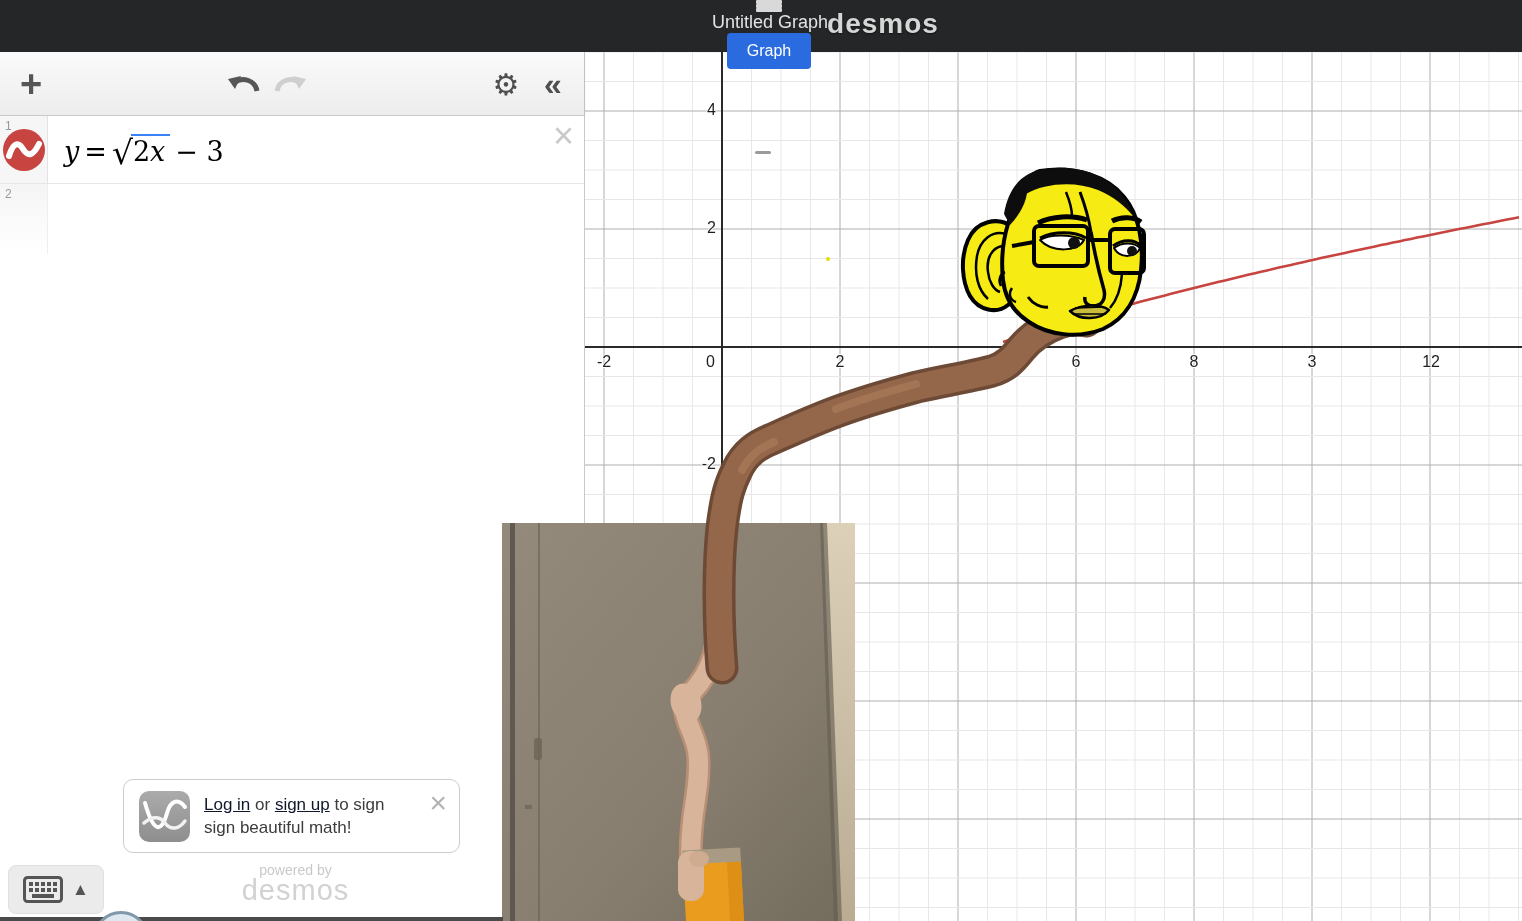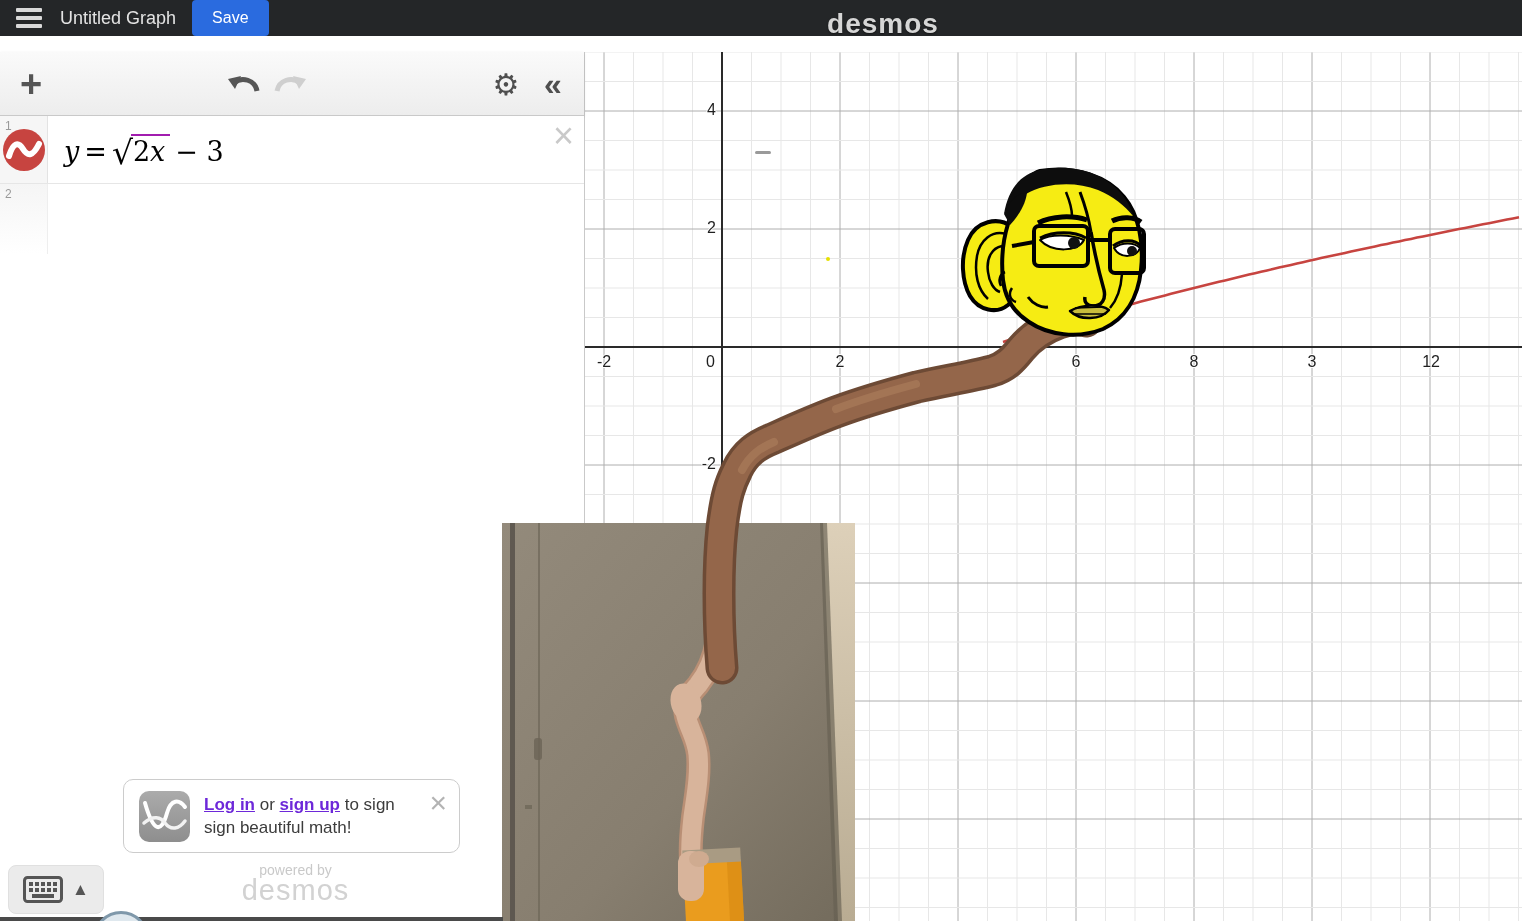--- a/index.html
+++ b/index.html
@@ -1,22 +1,22 @@
 <!DOCTYPE html>
 <html><head>
 <meta charset="utf-8">
 <style>
   * { margin:0; padding:0; box-sizing:border-box; }
   html,body { width:1522px; height:921px; overflow:hidden; }
   body { font-family:"Liberation Sans", sans-serif; background:#fff; }
   #app { position:relative; width:1522px; height:921px; overflow:hidden; background:#fff; }
 
   
-  .topbar { position:absolute; left:0; top:0; width:1522px; height:36px;
-            background:#242628; z-index:30; display:flex; align-items:center; }
+  .topbar { position:absolute; left:0; top:0; width:1522px; height:52px;
+            background:#242628; z-index:30; display:flex; align-items:center;flex-direction:column; }
   .hamburger { width:26px; height:20px; margin-left:16px; display:flex; flex-direction:column;
                justify-content:space-between; cursor:pointer; }
   .hamburger div { height:4px; background:#d9d9d9; border-radius:1px; }
   .gtitle { color:#e3e3e3; font-size:18px; margin-left:18px; }
   .savebtn { margin-left:16px; background:#2a6bdf; color:#fff; border:none; border-radius:4px;
              font-size:16px; padding:9px 20px; cursor:pointer; font-family:inherit; }
   .logo { position:absolute; left:813px; top:8px; width:140px; text-align:center;
           color:#d6d6d6; font-size:28px; letter-spacing:1px; font-weight:bold;
           text-shadow:0 1px 2px rgba(0,0,0,.5); }
 
@@ -36,21 +36,21 @@
   .gutter { position:absolute; left:0; top:0; width:48px; height:100%; background:#f6f6f6;
             border-right:1px solid #e3e3e3; }
   .gutter .num { position:absolute; left:5px; top:3px; font-size:12px; color:#999; }
   .swatch { position:absolute; left:3px; top:13px; width:42px; height:42px; border-radius:50%;
             background:#c74440; cursor:pointer; }
   .swatch svg { position:absolute; left:0; top:0; }
   .eq { position:absolute; left:64px; top:17px; font-family:"DejaVu Serif", serif; font-size:27px;
         color:#000; cursor:text; white-space:nowrap; }
   .it { font-style:italic; }
   .sqrt-sym { font-family:"DejaVu Sans", sans-serif; font-size:33px; vertical-align:-3px; letter-spacing:-2px; }
-  .radicand { border-top:2px solid #a21caf; padding:0 5px 0 2px; }
+  .radicand { border-top:2px solid #3b82f6; padding:0 5px 0 2px; }
   .thin { padding:0 5px; }
   .delx { position:absolute; right:10px; top:2px; font-size:36px; color:#c9c9c9; cursor:pointer;
           line-height:36px; }
   .row2 { position:relative; height:70px; }
   .row2 .gutter { background:linear-gradient(#f5f5f5,#ffffff); border-right:1px solid #eee; }
 
   
   .graph { position:absolute; left:585px; top:52px; width:937px; height:869px; background:#fff;
            z-index:1; cursor:grab; }
   .graph svg { position:absolute; left:0; top:0; }
@@ -64,21 +64,21 @@
                 border-radius:2px; z-index:3; }
   .speck-dot { position:absolute; left:826px; top:257px; width:4px; height:4px; background:#e6e000;
                border-radius:50%; z-index:3; }
 
   
   .popup { position:absolute; left:123px; top:779px; width:337px; height:74px; background:#fff;
            border:1px solid #ccc; border-radius:10px; z-index:20; }
   .badge { position:absolute; left:15px; top:11px; width:51px; height:51px; border-radius:10px;
            background:linear-gradient(#ababab,#8e8e8e); }
   .ptext { position:absolute; left:80px; top:13px; font-size:17px; color:#3c3c3c; line-height:23px; }
-  .plink { color:#6d28d9; text-decoration:underline; cursor:pointer;font-weight:bold; }
+  .plink { color:#0f172a; text-decoration:underline; cursor:pointer; }
   .pclose { position:absolute; right:12px; top:6px; font-size:30px; color:#b3b3b3; cursor:pointer; }
   .powered { position:absolute; left:127px; top:862px; width:337px; text-align:center; z-index:20; }
   .powered .l1 { font-size:14px; color:#c9c9c9; }
   .powered .l2 { font-size:29px; color:#d2d2d2; letter-spacing:1px; margin-top:-4px; }
   .kbbtn { position:absolute; left:8px; top:865px; width:96px; height:49px; background:#ebebeb;
            border:1px solid #e0e0e0; border-radius:8px; z-index:20; display:flex; align-items:center;
            justify-content:center; gap:9px; cursor:pointer; }
   .tray-up { color:#555; font-size:17px; }
   .helpcirc { position:absolute; left:93px; top:911px; width:56px; height:56px; border-radius:50%;
               background:#dfe8ee; border:3px solid #7f98aa; z-index:19; cursor:pointer; }
@@ -266,21 +266,21 @@
     </g>
   </svg>
 
   <div class="topbar">
     <div class="hamburger">
       <div></div>
         <div></div>
         <div></div>
     </div>
     <div class="gtitle">Untitled Graph</div>
-    <button class="savebtn">Save</button>
+    <button class="savebtn">Graph</button>
     <div class="logo">desmos</div>
   </div>
 
   <div class="panel">
     <div class="ptoolbar">
       <button class="tbtn tb-add">+</button>
       <button class="tbtn tb-undo">
         <svg width="36" height="28">
           <path d="M31,21 C29,10 16,6 8,13" stroke="#565656" stroke-width="5" fill="none"></path>
           <path d="M2,9 L15,6 L9,19 Z" fill="#565656"></path>

